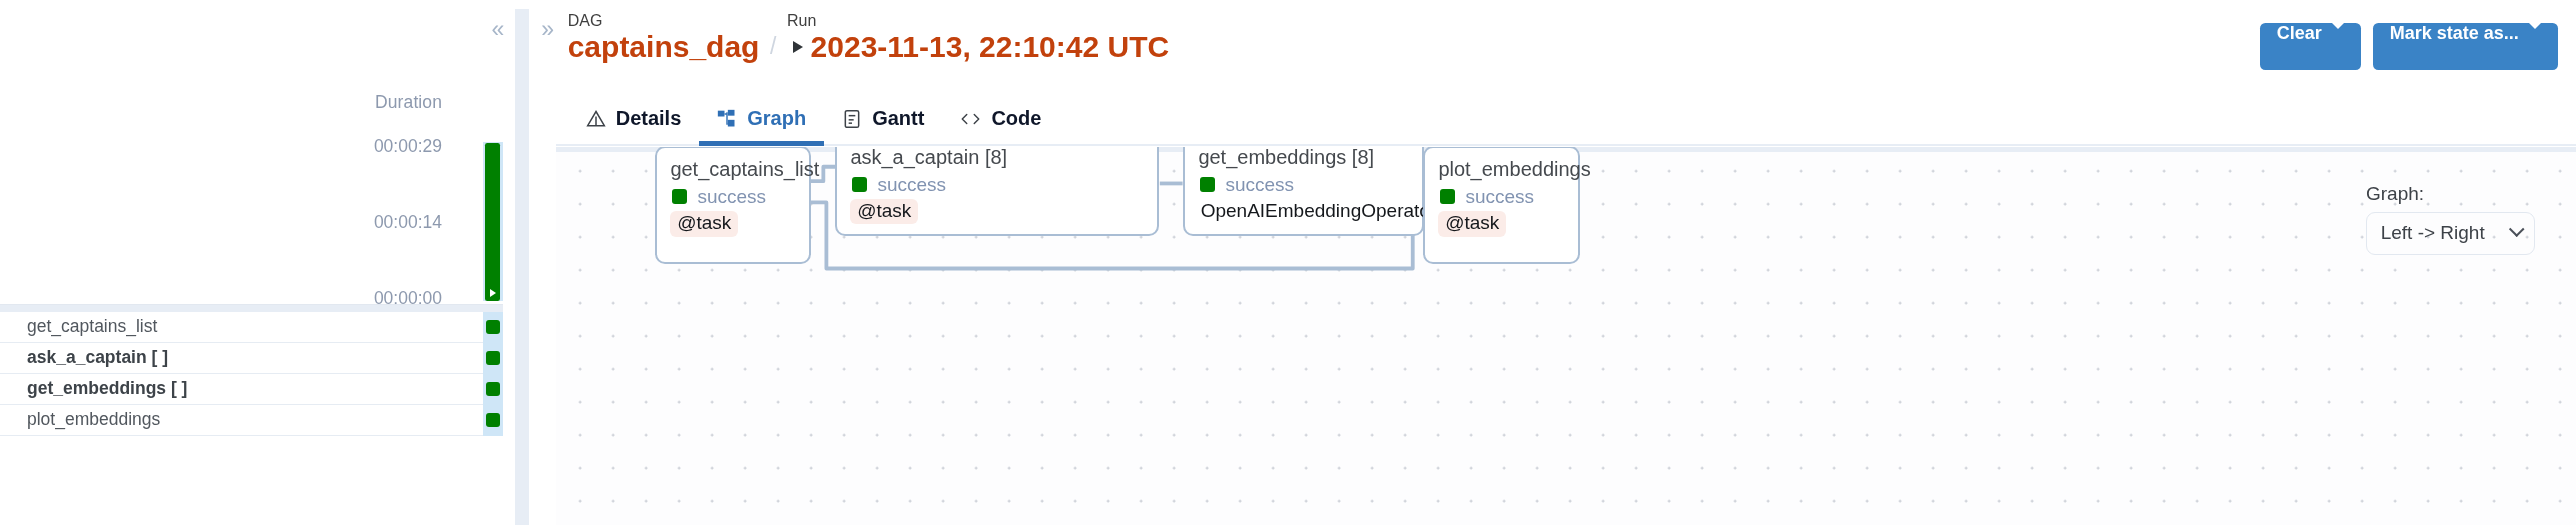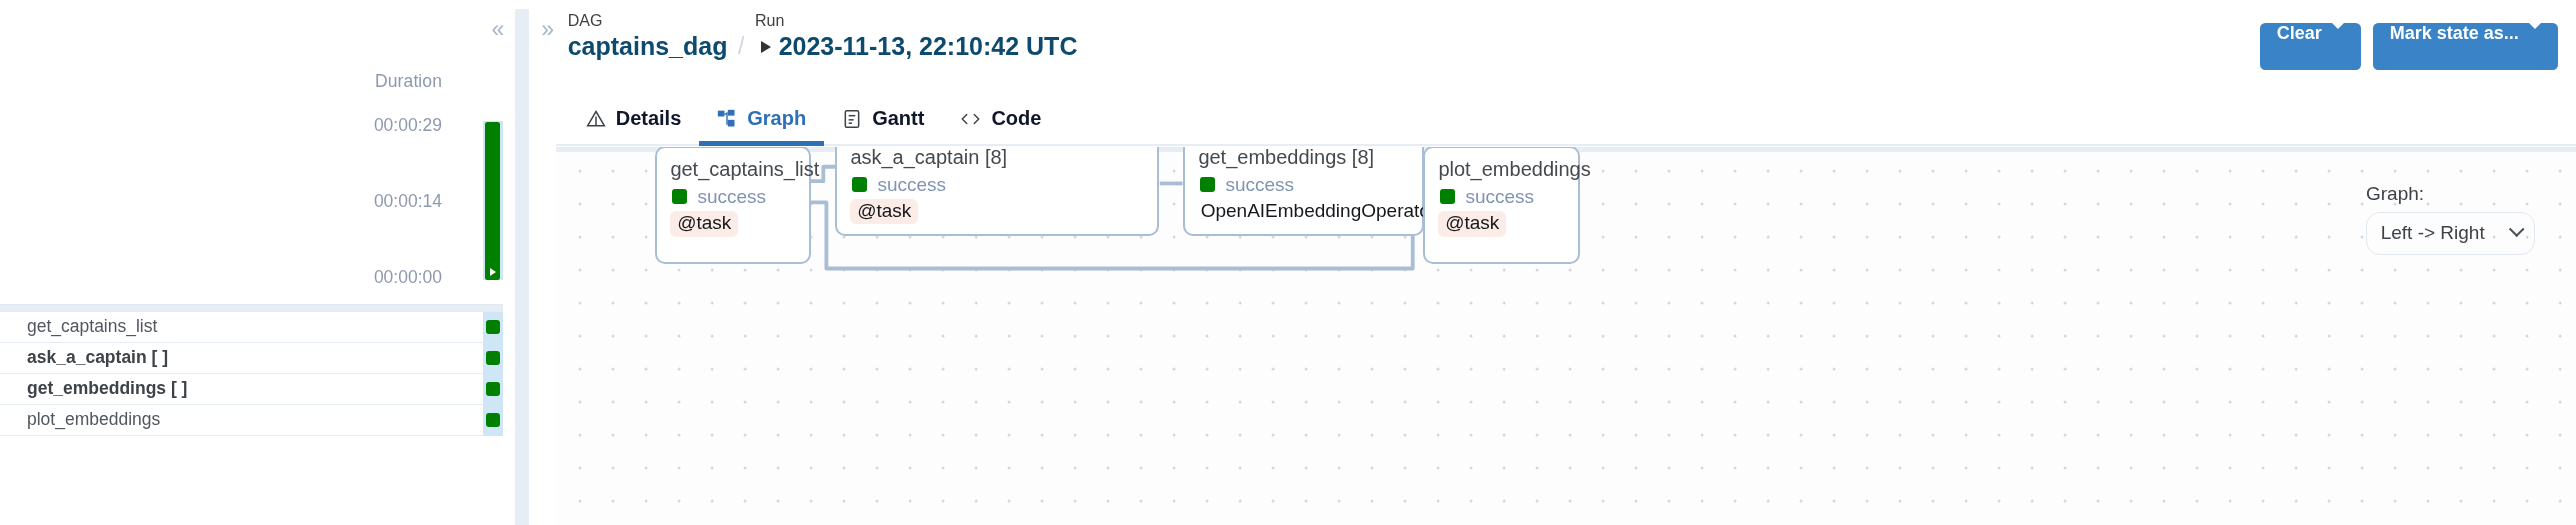--- a/index.html
+++ b/index.html
@@ -32,21 +32,21 @@
     width: 26px; height: 26px;
     display: flex; align-items: center; justify-content: center;
     color: #a7b6c9;
     font-size: 23px;
     line-height: 1;
     cursor: pointer;
     user-select: none;
   }
   #duration-chart {
     position: absolute;
-    left: 0; top: 57px;
+    left: 0; top: 78px;
     width: 501px;
     height: 232px;
     padding-left: 10px;
   }
   #duration-title {
     position: absolute;
     right: 59px; top: 13.7px;
     font-size: 17.5px;
     color: #8d99ae;
     letter-spacing: 0.1px;
@@ -169,23 +169,23 @@
     align-items: flex-start;
   }
   .crumb { display: flex; flex-direction: column; }
   .crumb-kicker {
     font-size: 16px;
     color: #404040;
     line-height: 18px;
     margin-bottom: 3px;
   }
   .crumb-value {
-    font-size: 25px;
+    font-size: 30px;
     font-weight: 700;
-    color: #0c4a6e;
+    color: #c2410c;
     line-height: 27px;
     white-space: nowrap;
     cursor: pointer;
   }
   #crumb-sep {
     font-size: 23px;
     color: #cfd6e0;
     margin: 21px 10.6px 0 10.6px;
     line-height: 27px;
   }
@@ -346,21 +346,21 @@
   }
   #layout-label {
     font-size: 19px;
     color: #3d4248;
     margin-bottom: 6.8px;
   }
   #layout-select {
     width: 169px;
     height: 43px;
     border: 1.5px solid #e2e8f0;
-    border-radius: 14px;
+    border-radius: 9px;
     background: transparent;
     display: flex;
     align-items: center;
     justify-content: space-between;
     padding: 0 12px 0 13.7px;
     font-size: 19px;
     color: #3d4248;
     cursor: pointer;
   }
   .chev-down {

